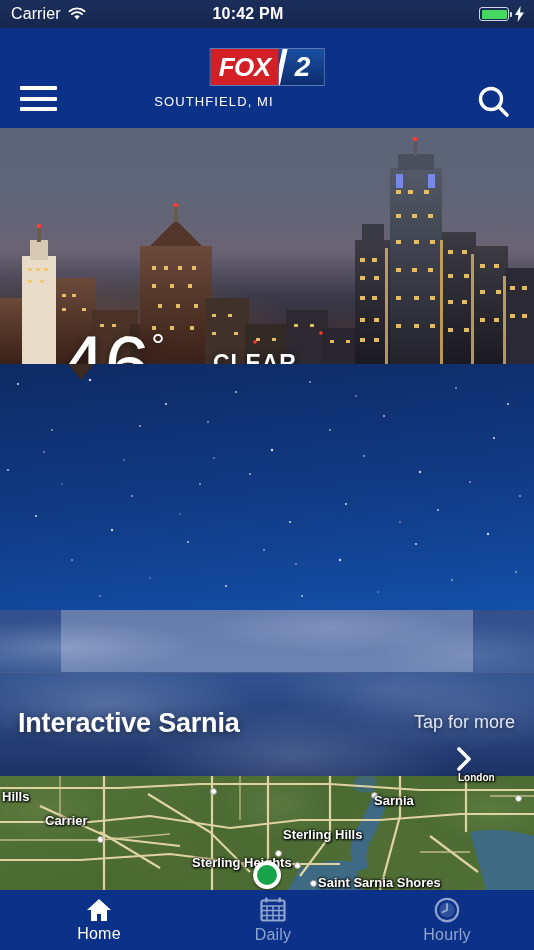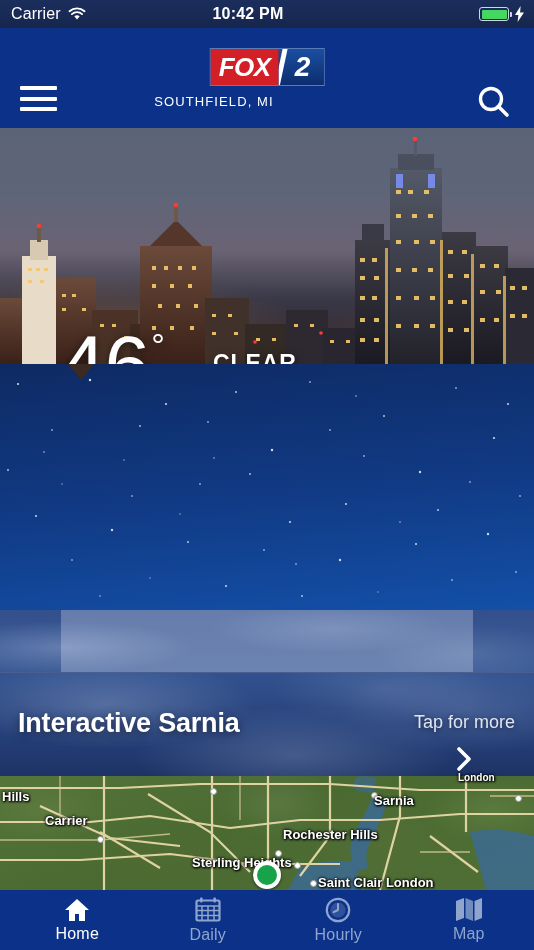--- a/index.html
+++ b/index.html
@@ -524,23 +524,23 @@
     <span class="map-dot" style="left:275px;top:74px"></span>
     <span class="map-dot" style="left:294px;top:86px"></span>
     <span class="map-dot" style="left:310px;top:104px"></span>
   </div>
 
   <div>
     <span class="map-label" style="left:2px;top:789px">Hills</span>
     <span class="map-label" style="left:45px;top:813px">Carrier</span>
     <span class="map-label" style="left:374px;top:793px">Sarnia</span>
     <span class="map-label" style="left:458px;top:772px;font-size:10px">London</span>
-    <span class="map-label" style="left:283px;top:827px">Rochester Hills</span>
+    <span class="map-label" style="left:283px;top:827px">Sterling Hills</span>
     <span class="map-label" style="left:192px;top:855px">Sterling Heights</span>
-    <span class="map-label" style="left:318px;top:875px">Saint Clair London</span>
+    <span class="map-label" style="left:318px;top:875px">Saint Sarnia Shores</span>
     <span class="map-pin" style="left:253px;top:861px"></span>
   </div>
 
   <div class="tabbar">
 
     <div class="tab active">
       <svg width="26" height="24" viewBox="0 0 26 24">
         <path d="M13 1 L25 12 h-4 v11 h-6 v-7 h-4 v7 H5 V12 H1 Z" fill="currentColor"></path>
       </svg>
       <span class="tlabel">Home</span>
@@ -565,24 +565,16 @@
 
     <div class="tab">
       <svg width="26" height="26" viewBox="0 0 26 26">
         <circle cx="13" cy="13" r="11.2" fill="none" stroke="currentColor" stroke-width="2.2"></circle>
         <circle cx="13" cy="13" r="7.6" fill="currentColor" opacity=".28"></circle>
         <path d="M13 13 L13 7 M13 13 L8.6 15.2" stroke="currentColor" stroke-width="2" stroke-linecap="round" fill="none"></path>
       </svg>
       <span class="tlabel">Hourly</span>
     </div>
 
-    <div class="tab">
-      <svg width="28" height="25" viewBox="0 0 28 25">
-        <path d="M1 4 L9 1 V21 L1 24 Z" fill="currentColor"></path>
-        <path d="M10.5 1 L18 4 V24 L10.5 21 Z" fill="currentColor" opacity=".78"></path>
-        <path d="M19.5 4 L27 1 V21 L19.5 24 Z" fill="currentColor"></path>
-      </svg>
-      <span class="tlabel">Map</span>
-    </div>
 
   </div>
 
 </div>
 
 </body></html>

